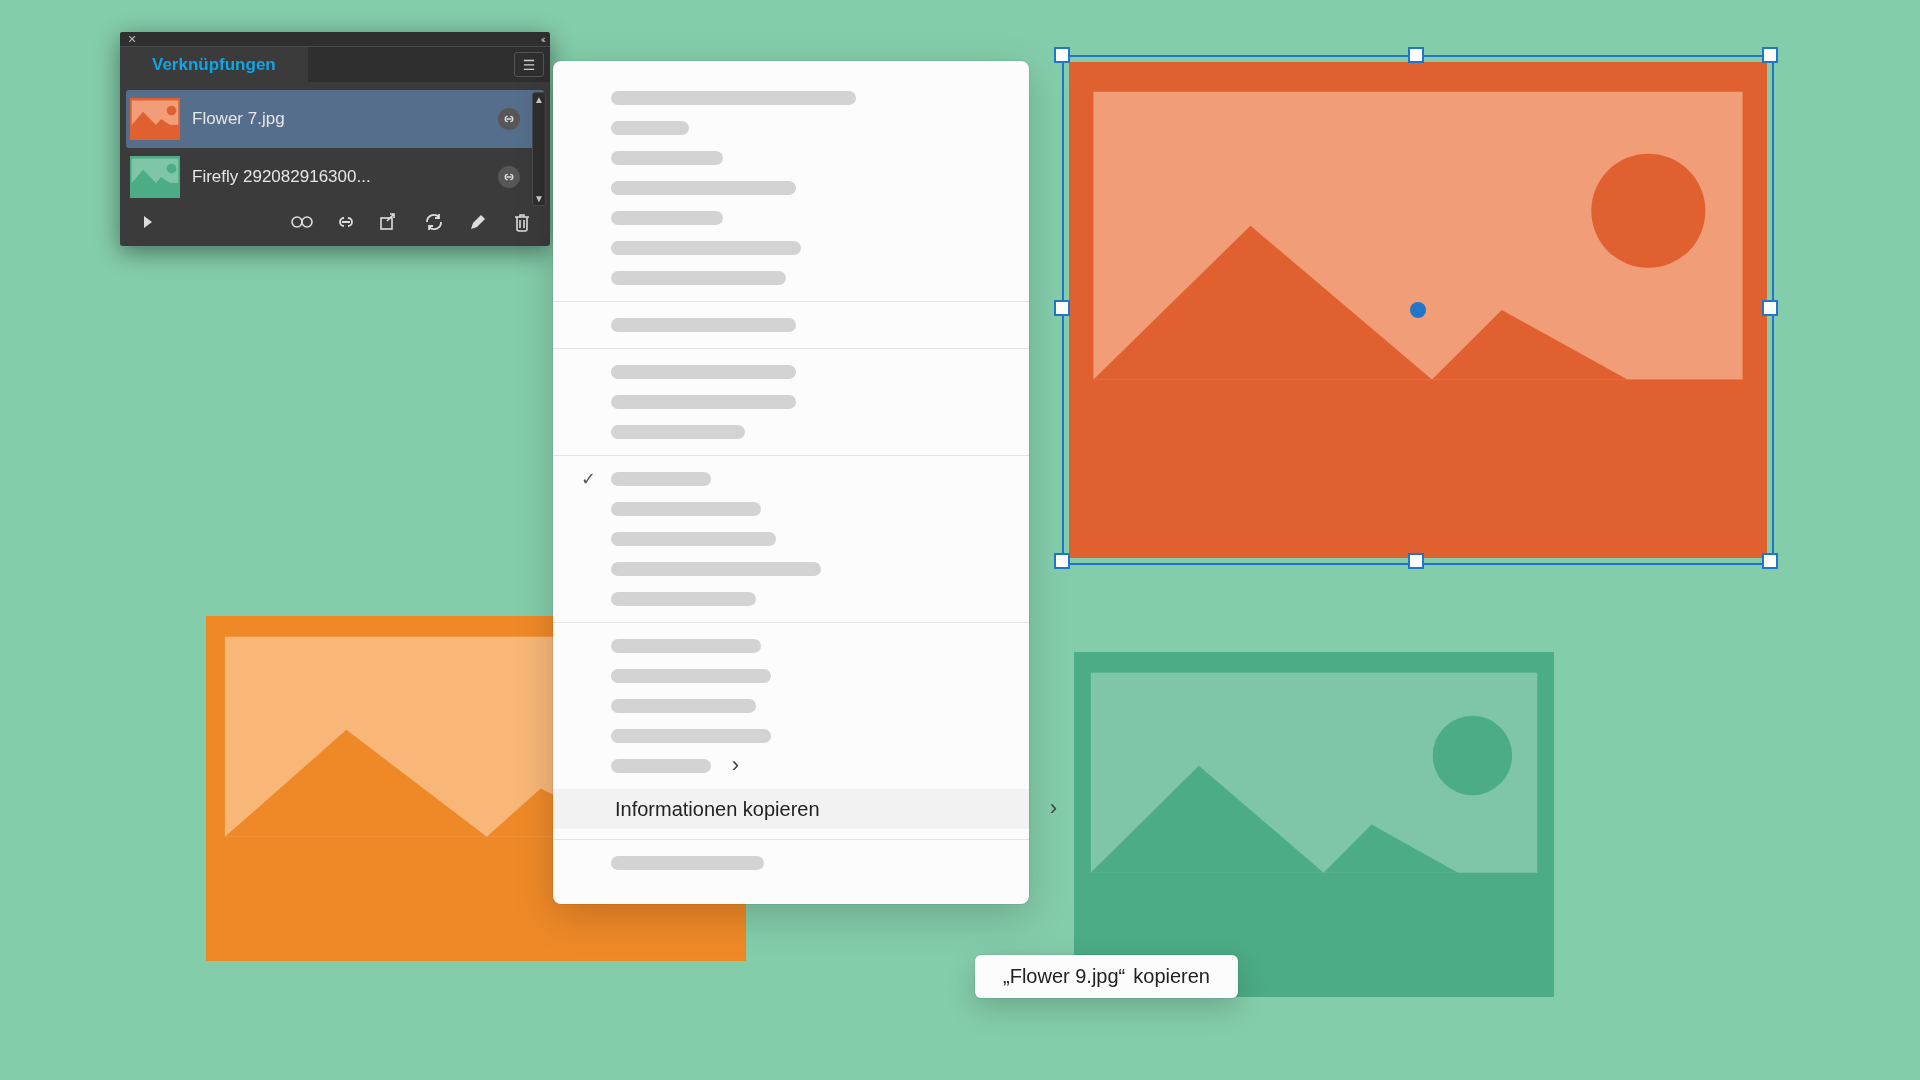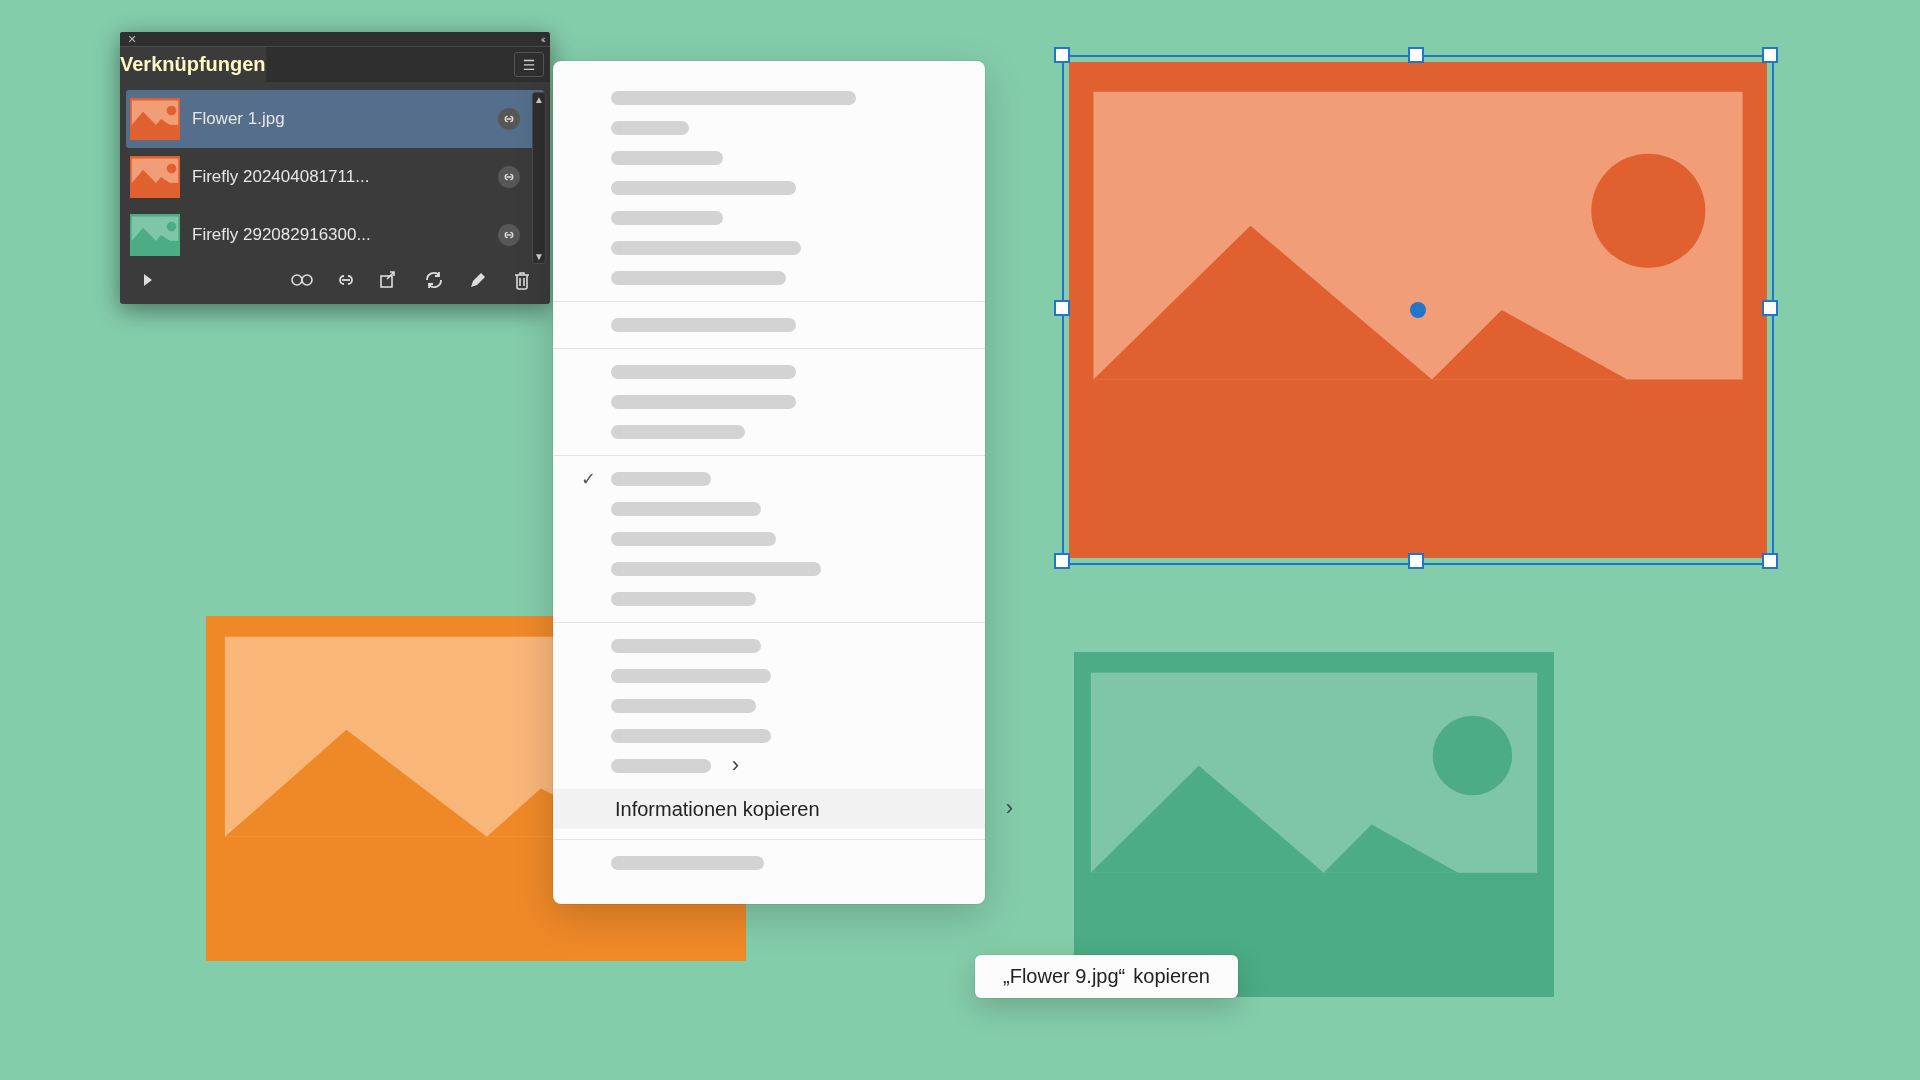--- a/index.html
+++ b/index.html
@@ -42,23 +42,23 @@
   .panel-close {
     width:12px;height:12px;display:flex;align-items:center;justify-content:center;
     color:#bbb; font-size:11px; cursor:pointer;
   }
   .panel-collapse { color:#bbb; font-size:11px; letter-spacing:-2px; }
   .panel-tabstrip {
     display:flex; align-items:stretch; height:36px;
     background:#2f2f2f; border-top:1px solid #4a4a4a;
   }
   .panel-tab {
-    padding:0 0; display:flex; align-items:center;
-    font-size:20px; font-weight:700;
-    background:#3b3b3b; color:#fef9c3;
+    padding:0 32px; display:flex; align-items:center;
+    font-size:17px; font-weight:700;
+    background:#3b3b3b; color:#0ea5e9;
   }
   .panel-tabstrip .spacer { flex:1; }
   .panel-menu {
     width:30px; display:flex; align-items:center; justify-content:center;
     color:#ccc; cursor:pointer; font-size:14px;
     border:1px solid #555; margin:5px 6px; border-radius:3px;
   }
   .links-body { padding:8px 6px 6px 6px; position:relative; }
   .links-scroll { position:absolute; right:4px; top:10px; bottom:40px; width:14px;
     background:#2f2f2f; border:1px solid #4a4a4a; border-radius:3px;
@@ -85,21 +85,21 @@
     display:flex; align-items:center; justify-content:space-between;
     padding:4px 10px 6px 10px;
   }
   .panel-toolbar .tool-group { display:flex; align-items:center; gap:20px; }
   .tool-btn { width:24px; height:24px; display:flex; align-items:center; justify-content:center;
     color:#d5d5d5; cursor:pointer; }
 
   
   .ctx-menu {
     position:absolute; left:553px; top:61px;
-    width:432px;
+    width:476px;
     background:#fcfcfc;
     border-radius:8px;
     box-shadow:0 12px 40px rgba(0,0,0,0.18), 0 0 0 1px rgba(0,0,0,0.05);
     padding:14px 0 18px 0;
   }
   .ctx-group { padding:0 24px 0 58px; }
   .ctx-sep { height:1px; background:#e2e2e2; margin:10px 0; }
   .ctx-placeholder {
     height:14px; background:#d3d3d3; border-radius:7px;
     margin:16px 0;
@@ -210,43 +210,21 @@
     <rect x="0" y="0" width="50" height="42" fill="#e06030"></rect>
     <rect x="1.7500000000000002" y="2.52" width="46.5" height="24.36" fill="#f19d78"></rect>
     <circle cx="41.5" cy="12.6" r="4.83" fill="#e06030"></circle>
     <path d="M 1.7500000000000002 26.88
              L 13  13.860000000000001
              L 26  26.88
              L 31  21
              L 40  26.88 Z" fill="#e06030"></path>
   </svg>
           </div>
-          <div class="link-label">Flower 1.jpg</div>
-          <div class="link-status">
-            <svg width="14" height="10" viewBox="0 0 22 14" fill="none" stroke="#ddd" stroke-width="2">
-              <path d="M7 7h8"></path>
-              <path d="M9 3a4 4 0 0 0 0 8"></path>
-              <path d="M13 3a4 4 0 0 1 0 8"></path>
-            </svg>
-          </div>
-        </div>
-        <div class="link-row">
-          <div class="link-thumb">
-  <svg width="50" height="42" viewBox="0 0 50 42">
-    <rect x="0" y="0" width="50" height="42" fill="#e06030"></rect>
-    <rect x="1.7500000000000002" y="2.52" width="46.5" height="24.36" fill="#f19d78"></rect>
-    <circle cx="41.5" cy="12.6" r="4.83" fill="#e06030"></circle>
-    <path d="M 1.7500000000000002 26.88
-             L 13  13.860000000000001
-             L 26  26.88
-             L 31  21
-             L 40  26.88 Z" fill="#e06030"></path>
-  </svg>
-          </div>
-          <div class="link-label">Firefly 202404081711...</div>
+          <div class="link-label">Flower 7.jpg</div>
           <div class="link-status">
             <svg width="14" height="10" viewBox="0 0 22 14" fill="none" stroke="#ddd" stroke-width="2">
               <path d="M7 7h8"></path>
               <path d="M9 3a4 4 0 0 0 0 8"></path>
               <path d="M13 3a4 4 0 0 1 0 8"></path>
             </svg>
           </div>
         </div>
         <div class="link-row">
           <div class="link-thumb">

